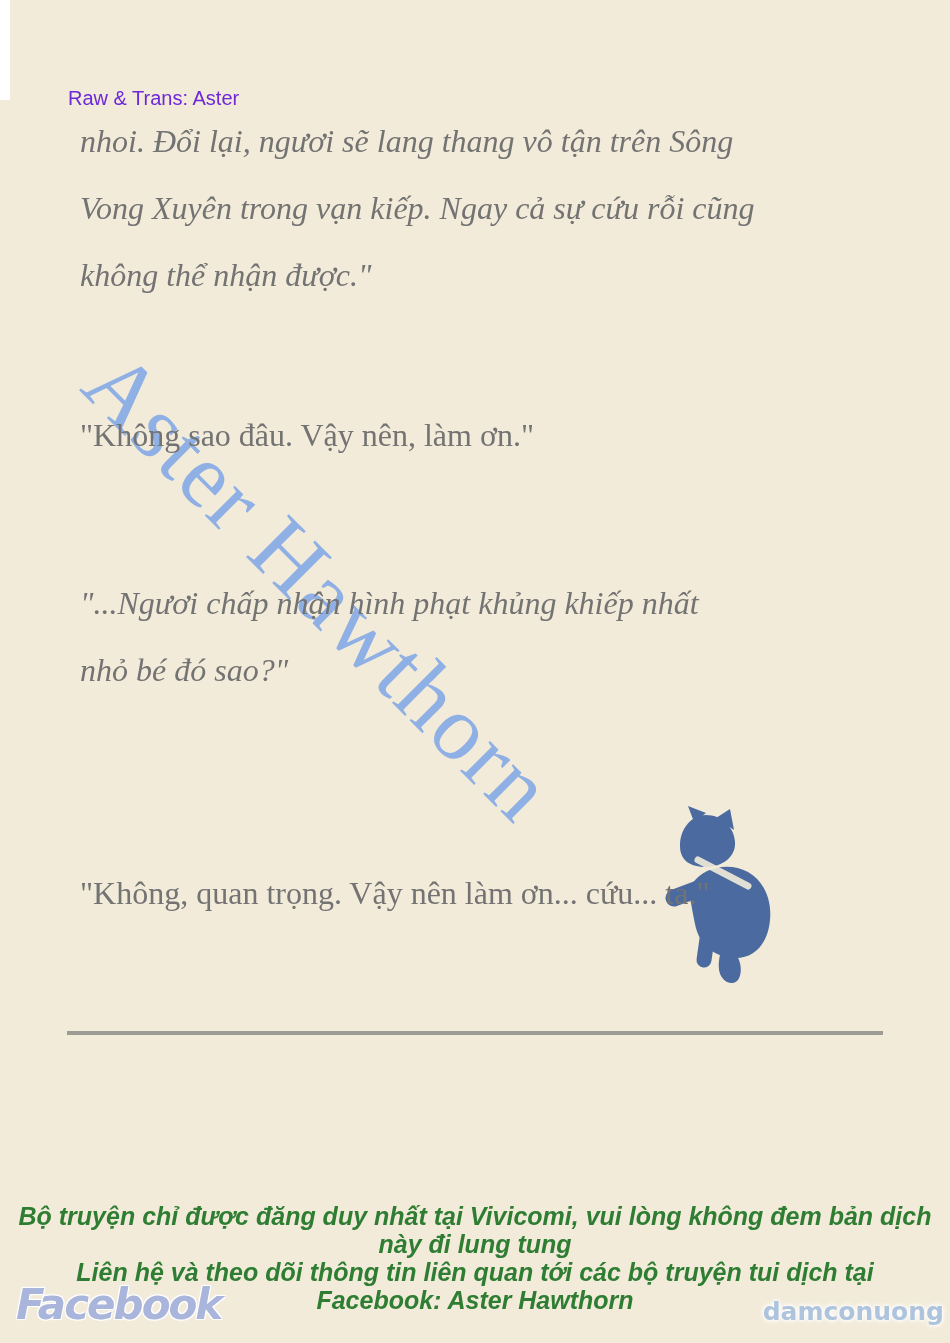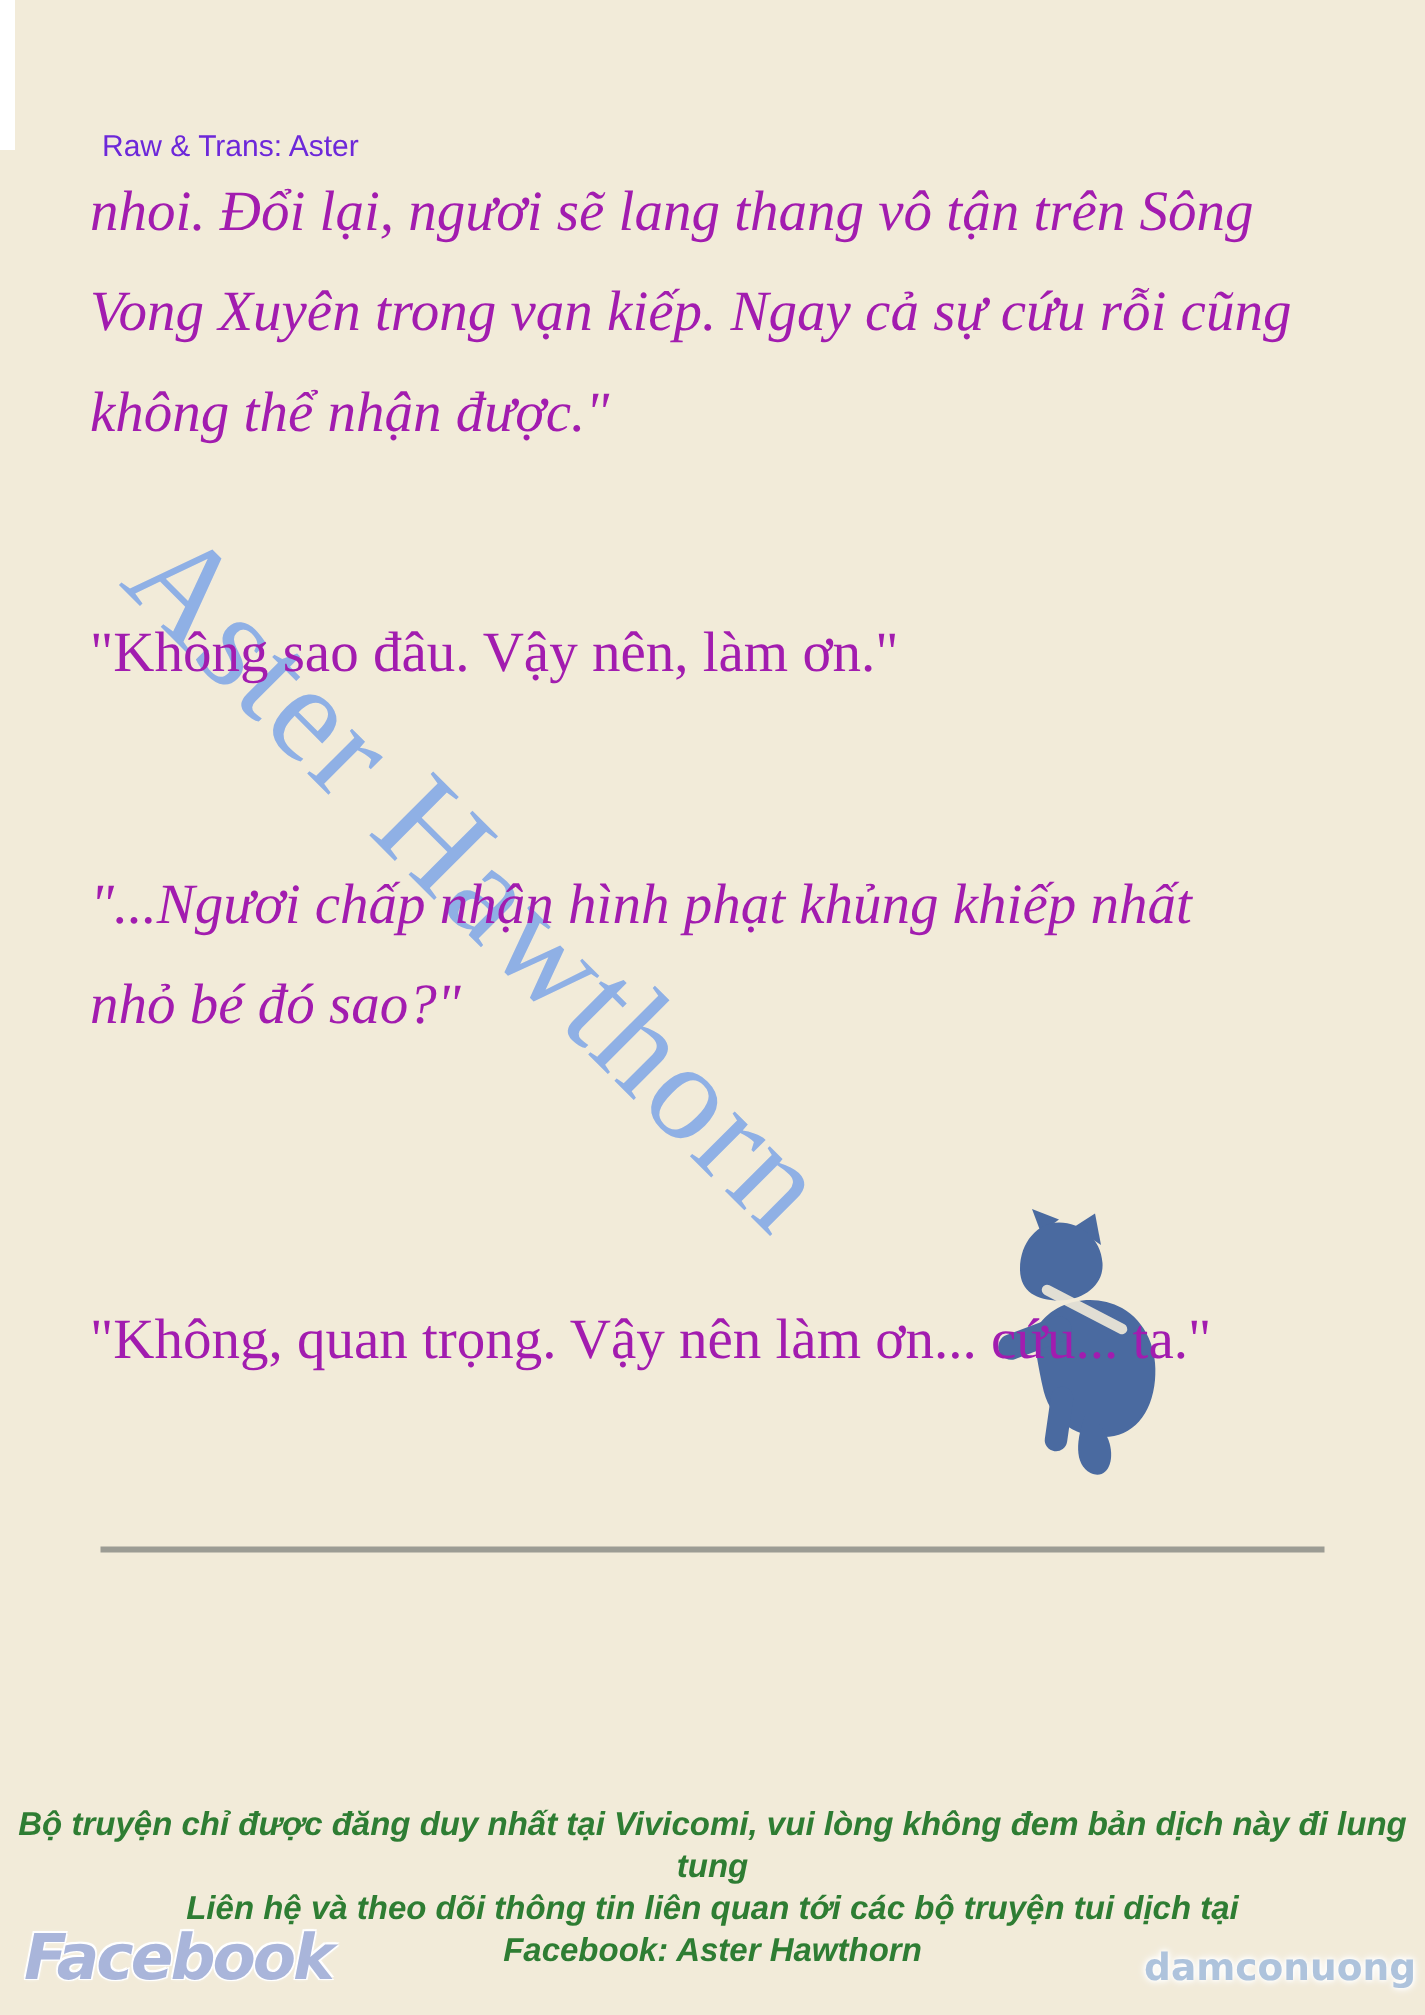--- a/index.html
+++ b/index.html
@@ -24,42 +24,42 @@
     font-size:92px;
     color:#87abe7;
     opacity:0.92;
     white-space:nowrap;
     transform:rotate(45deg);
     transform-origin:top left;
     z-index:1;
     letter-spacing:2px;
   }
   .para{
-    position:absolute;left:60px;
-    font-size:38px;
+    position:absolute;left:80px;
+    font-size:32px;
     line-height:67px;
-    color:#a21caf;
+    color:#737373;
     z-index:3;
     white-space:nowrap;
   }
   .para.italic{font-style:italic;}
   .p1{top:108px;}
   .p2{top:402px;}
   .p3{top:570px;}
   .p4{top:860px;}
   .divider{
     position:absolute;left:67px;top:1031px;width:816px;height:4px;
     background:#9c9c94;z-index:3;
   }
   .footer-notice{
     position:absolute;left:0;top:1202px;width:950px;
     text-align:center;
     font-family:"Liberation Sans", sans-serif;
     font-weight:bold;font-style:italic;
-    font-size:22px;line-height:28px;
+    font-size:25px;line-height:28px;
     color:#2e7d33;z-index:3;
   }
   .vcomycs-logo{
     position:absolute;left:16px;top:1280px;
     font-family:"DejaVu Sans", sans-serif;
     font-weight:bold;font-style:italic;
     font-size:42px;letter-spacing:-2px;
     color:#a9b5da;
     text-shadow:-1px -1px 0 #fff,1px -1px 0 #fff,-1px 1px 0 #fff,1px 1px 0 #fff,0 0 3px #fff;
     z-index:3;

